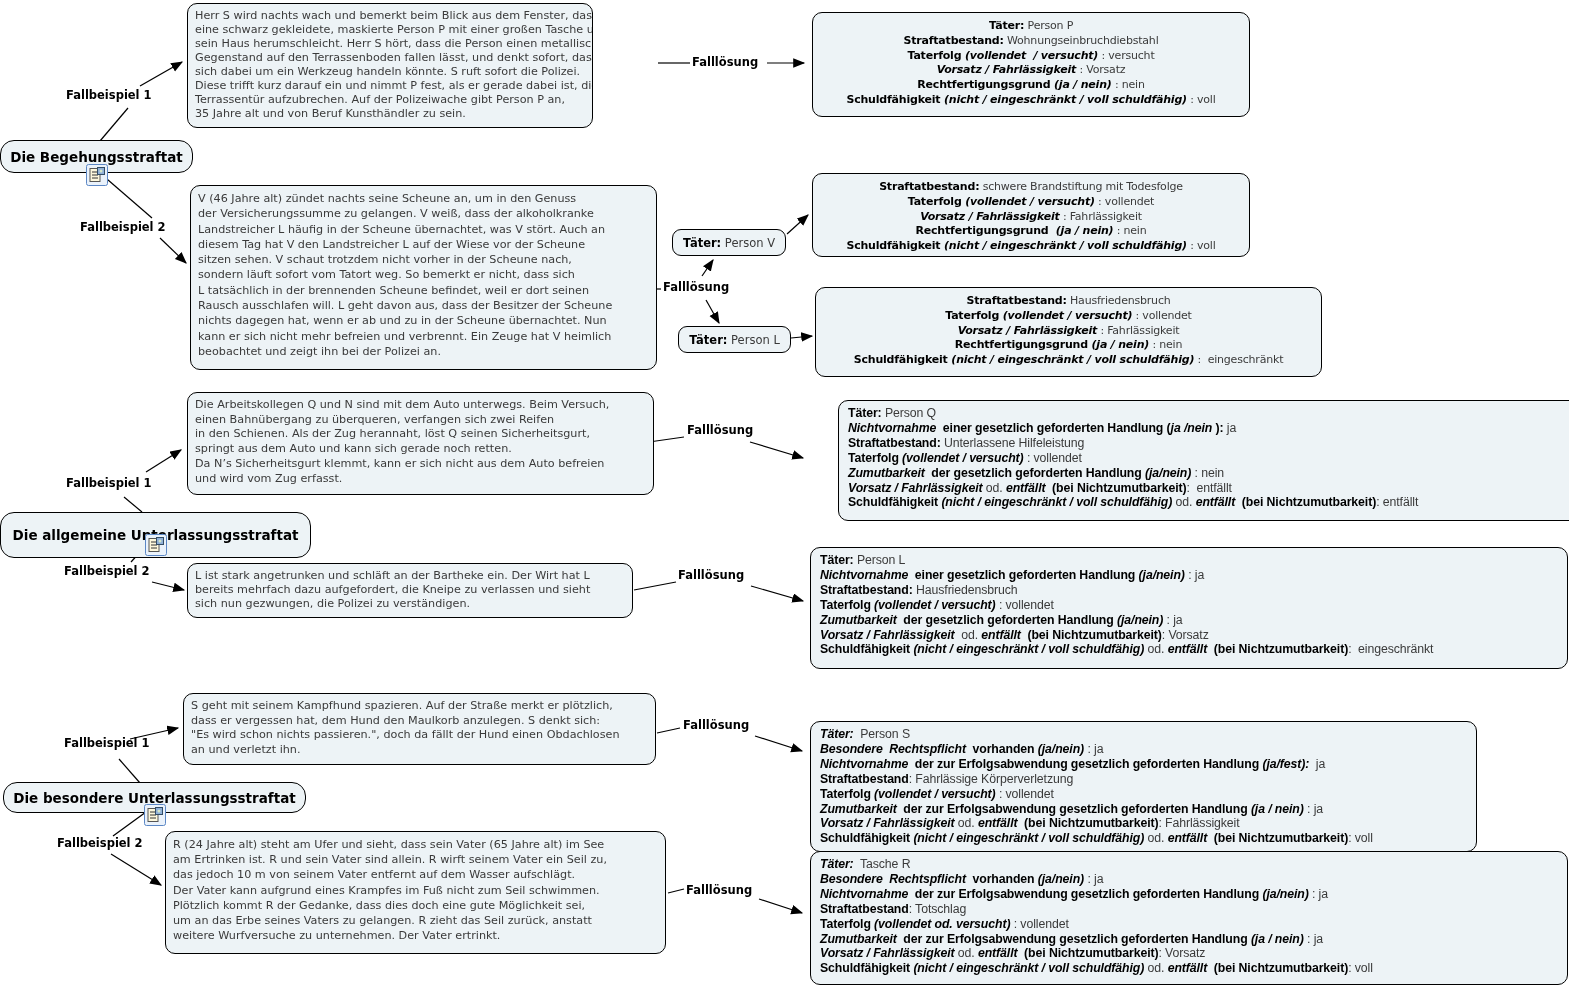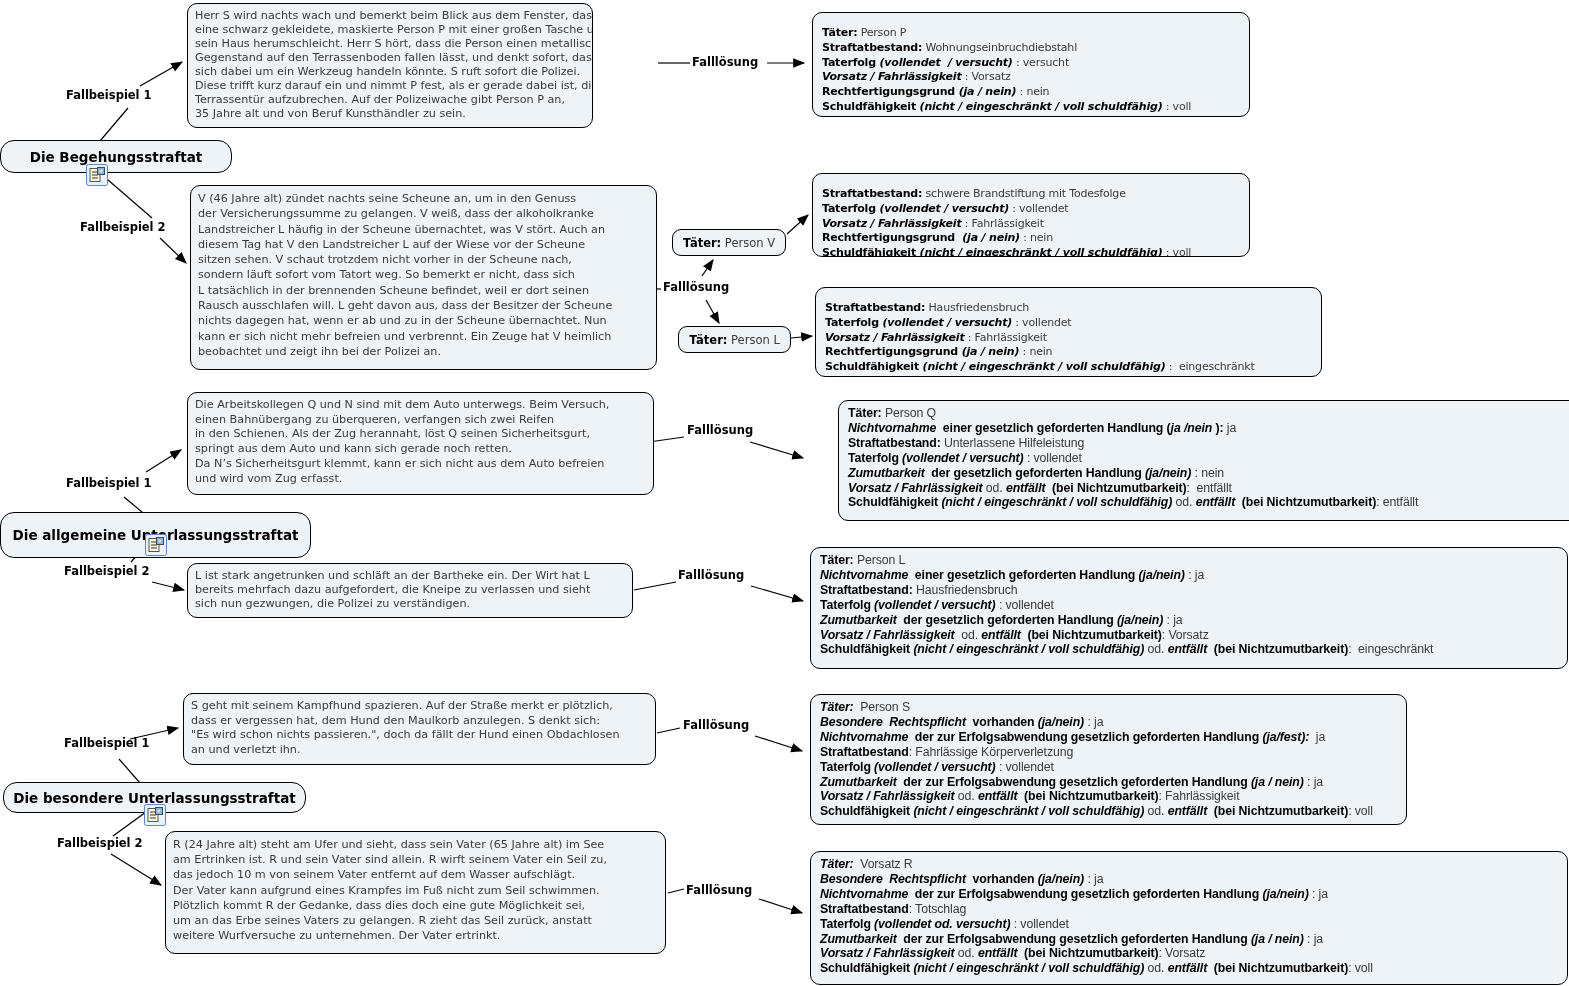--- a/index.html
+++ b/index.html
@@ -8,21 +8,21 @@
   .box{position:absolute;background:#edf3f6;border:1px solid #000;
        border-radius:10px;box-sizing:border-box;}
   .case{padding:5px 7px;font-size:11.2px;color:#3a3a3a;white-space:pre;overflow:hidden;}
   .node{display:flex;align-items:center;justify-content:center;font-weight:bold;
         font-size:13.5px;color:#000;border-radius:14px;white-space:nowrap;}
   .lbl{position:absolute;font-weight:bold;font-size:11.5px;color:#000;white-space:nowrap;}
   .tater{display:flex;align-items:center;justify-content:center;font-size:11.5px;
          border-radius:9px;white-space:pre;color:#3a3a3a;}
   .sol{overflow:hidden;}
   .sol .ln{white-space:pre;}
-  .sol-std{padding:13px 9px;font-size:11px;line-height:14.8px;letter-spacing:-0.2px;}
+  .sol-std{padding:6px 9px;font-size:11px;line-height:14.8px;letter-spacing:-0.2px;text-align:center;}
   .sol-cond{padding:5px 9px;font-family:"Liberation Sans",sans-serif;font-size:12.3px;
             line-height:14.9px;letter-spacing:-0.1px;}
   .s-b{font-weight:bold;color:#000;}
   .s-bi{font-weight:bold;font-style:italic;color:#000;}
   .s-r{font-weight:normal;font-style:normal;color:#3a3a3a;}
   .icon{position:absolute;width:22px;height:22px;}
   svg.wires{position:absolute;left:0;top:0;width:1569px;height:986px;pointer-events:none;}
   svg.wires line{stroke:#000;stroke-width:1.2;}
 </style>
 </head>
@@ -100,21 +100,21 @@
 bereits mehrfach dazu aufgefordert, die Kneipe zu verlassen und sieht
 sich nun gezwungen, die Polizei zu verständigen.</div>
   <div class="box case" style="left:165px;top:831px;width:501px;height:123px;line-height:15.2px">R (24 Jahre alt) steht am Ufer und sieht, dass sein Vater (65 Jahre alt) im See
 am Ertrinken ist. R und sein Vater sind allein. R wirft seinem Vater ein Seil zu,
 das jedoch 10 m von seinem Vater entfernt auf dem Wasser aufschlägt.
 Der Vater kann aufgrund eines Krampfes im Fuß nicht zum Seil schwimmen.
 Plötzlich kommt R der Gedanke, dass dies doch eine gute Möglichkeit sei,
 um an das Erbe seines Vaters zu gelangen. R zieht das Seil zurück, anstatt
 weitere Wurfversuche zu unternehmen. Der Vater ertrinkt.</div>
 
-  <div class="box node" style="left:0px;top:140px;width:232px;height:33px">Die Begehungsstraftat</div>
+  <div class="box node" style="left:0px;top:140px;width:193px;height:33px">Die Begehungsstraftat</div>
   <div class="box node" style="left:0px;top:512px;width:311px;height:46px">Die allgemeine Unterlassungsstraftat</div>
   <div class="box node" style="left:3px;top:782px;width:303px;height:31px">Die besondere Unterlassungsstraftat</div>
 
   <svg class="icon" style="left:86px;top:164px" viewBox="0 0 22 22">
     <rect x="0.5" y="0.5" width="21" height="21" rx="2" fill="#eaf2fb" stroke="#5b87c5"></rect>
     <rect x="4" y="4.5" width="10" height="13" fill="#fdf8dd" stroke="#555"></rect>
     <line x1="6" y1="8" x2="12" y2="8" stroke="#333"></line>
     <line x1="6" y1="11" x2="12" y2="11" stroke="#333"></line>
     <line x1="6" y1="14" x2="12" y2="14" stroke="#333"></line>
     <rect x="11.5" y="3.5" width="7" height="7" fill="#8fb0d8" stroke="#334d66"></rect>
@@ -192,32 +192,32 @@
     </div>
   <div class="box sol sol-cond" style="left:810px;top:547px;width:758px;height:122px">
       <div class="ln"><span class="s-b">Täter:</span><span class="s-r"> Person L</span></div>
       <div class="ln"><span class="s-bi">Nichtvornahme</span><span class="s-b">  einer gesetzlich geforderten Handlung </span><span class="s-bi">(ja/nein)</span><span class="s-r"> : ja</span></div>
       <div class="ln"><span class="s-b">Straftatbestand:</span><span class="s-r"> Hausfriedensbruch</span></div>
       <div class="ln"><span class="s-b">Taterfolg </span><span class="s-bi">(vollendet / versucht)</span><span class="s-r"> : vollendet</span></div>
       <div class="ln"><span class="s-bi">Zumutbarkeit</span><span class="s-b">  der gesetzlich geforderten Handlung </span><span class="s-bi">(ja/nein)</span><span class="s-r"> : ja</span></div>
       <div class="ln"><span class="s-bi">Vorsatz / Fahrlässigkeit</span><span class="s-r">  od. </span><span class="s-bi">entfällt</span><span class="s-b">  (bei Nichtzumutbarkeit)</span><span class="s-r">: Vorsatz</span></div>
       <div class="ln"><span class="s-b">Schuldfähigkeit </span><span class="s-bi">(nicht / eingeschränkt / voll schuldfähig)</span><span class="s-r"> od. </span><span class="s-bi">entfällt</span><span class="s-b">  (bei Nichtzumutbarkeit)</span><span class="s-r">:  eingeschränkt</span></div>
     </div>
-  <div class="box sol sol-cond" style="left:810px;top:694px;width:597px;height:131px">
+  <div class="box sol sol-cond" style="left:810px;top:721px;width:667px;height:131px">
       <div class="ln"><span class="s-bi">Täter:</span><span class="s-r">  Person S</span></div>
       <div class="ln"><span class="s-bi">Besondere  Rechtspflicht</span><span class="s-b">  vorhanden </span><span class="s-bi">(ja/nein)</span><span class="s-r"> : ja</span></div>
       <div class="ln"><span class="s-bi">Nichtvornahme</span><span class="s-b">  der zur Erfolgsabwendung gesetzlich geforderten Handlung </span><span class="s-bi">(ja/fest):</span><span class="s-r">  ja</span></div>
       <div class="ln"><span class="s-b">Straftatbestand</span><span class="s-r">: Fahrlässige Körperverletzung</span></div>
       <div class="ln"><span class="s-b">Taterfolg </span><span class="s-bi">(vollendet / versucht)</span><span class="s-r"> : vollendet</span></div>
       <div class="ln"><span class="s-bi">Zumutbarkeit</span><span class="s-b">  der zur Erfolgsabwendung gesetzlich geforderten Handlung </span><span class="s-bi">(ja / nein)</span><span class="s-r"> : ja</span></div>
       <div class="ln"><span class="s-bi">Vorsatz / Fahrlässigkeit</span><span class="s-r"> od. </span><span class="s-bi">entfällt</span><span class="s-b">  (bei Nichtzumutbarkeit)</span><span class="s-r">: Fahrlässigkeit</span></div>
       <div class="ln"><span class="s-b">Schuldfähigkeit </span><span class="s-bi">(nicht / eingeschränkt / voll schuldfähig)</span><span class="s-r"> od. </span><span class="s-bi">entfällt</span><span class="s-b">  (bei Nichtzumutbarkeit)</span><span class="s-r">: voll</span></div>
     </div>
   <div class="box sol sol-cond" style="left:810px;top:851px;width:758px;height:134px">
-      <div class="ln"><span class="s-bi">Täter:</span><span class="s-r">  Vorsatz R</span></div>
+      <div class="ln"><span class="s-bi">Täter:</span><span class="s-r">  Tasche R</span></div>
       <div class="ln"><span class="s-bi">Besondere  Rechtspflicht</span><span class="s-b">  vorhanden </span><span class="s-bi">(ja/nein)</span><span class="s-r"> : ja</span></div>
       <div class="ln"><span class="s-bi">Nichtvornahme</span><span class="s-b">  der zur Erfolgsabwendung gesetzlich geforderten Handlung </span><span class="s-bi">(ja/nein)</span><span class="s-r"> : ja</span></div>
       <div class="ln"><span class="s-b">Straftatbestand</span><span class="s-r">: Totschlag</span></div>
       <div class="ln"><span class="s-b">Taterfolg </span><span class="s-bi">(vollendet od. versucht)</span><span class="s-r"> : vollendet</span></div>
       <div class="ln"><span class="s-bi">Zumutbarkeit</span><span class="s-b">  der zur Erfolgsabwendung gesetzlich geforderten Handlung </span><span class="s-bi">(ja / nein)</span><span class="s-r"> : ja</span></div>
       <div class="ln"><span class="s-bi">Vorsatz / Fahrlässigkeit</span><span class="s-r"> od. </span><span class="s-bi">entfällt</span><span class="s-b">  (bei Nichtzumutbarkeit)</span><span class="s-r">: Vorsatz</span></div>
       <div class="ln"><span class="s-b">Schuldfähigkeit </span><span class="s-bi">(nicht / eingeschränkt / voll schuldfähig)</span><span class="s-r"> od. </span><span class="s-bi">entfällt</span><span class="s-b">  (bei Nichtzumutbarkeit)</span><span class="s-r">: voll</span></div>
     </div>
 
 </div>

